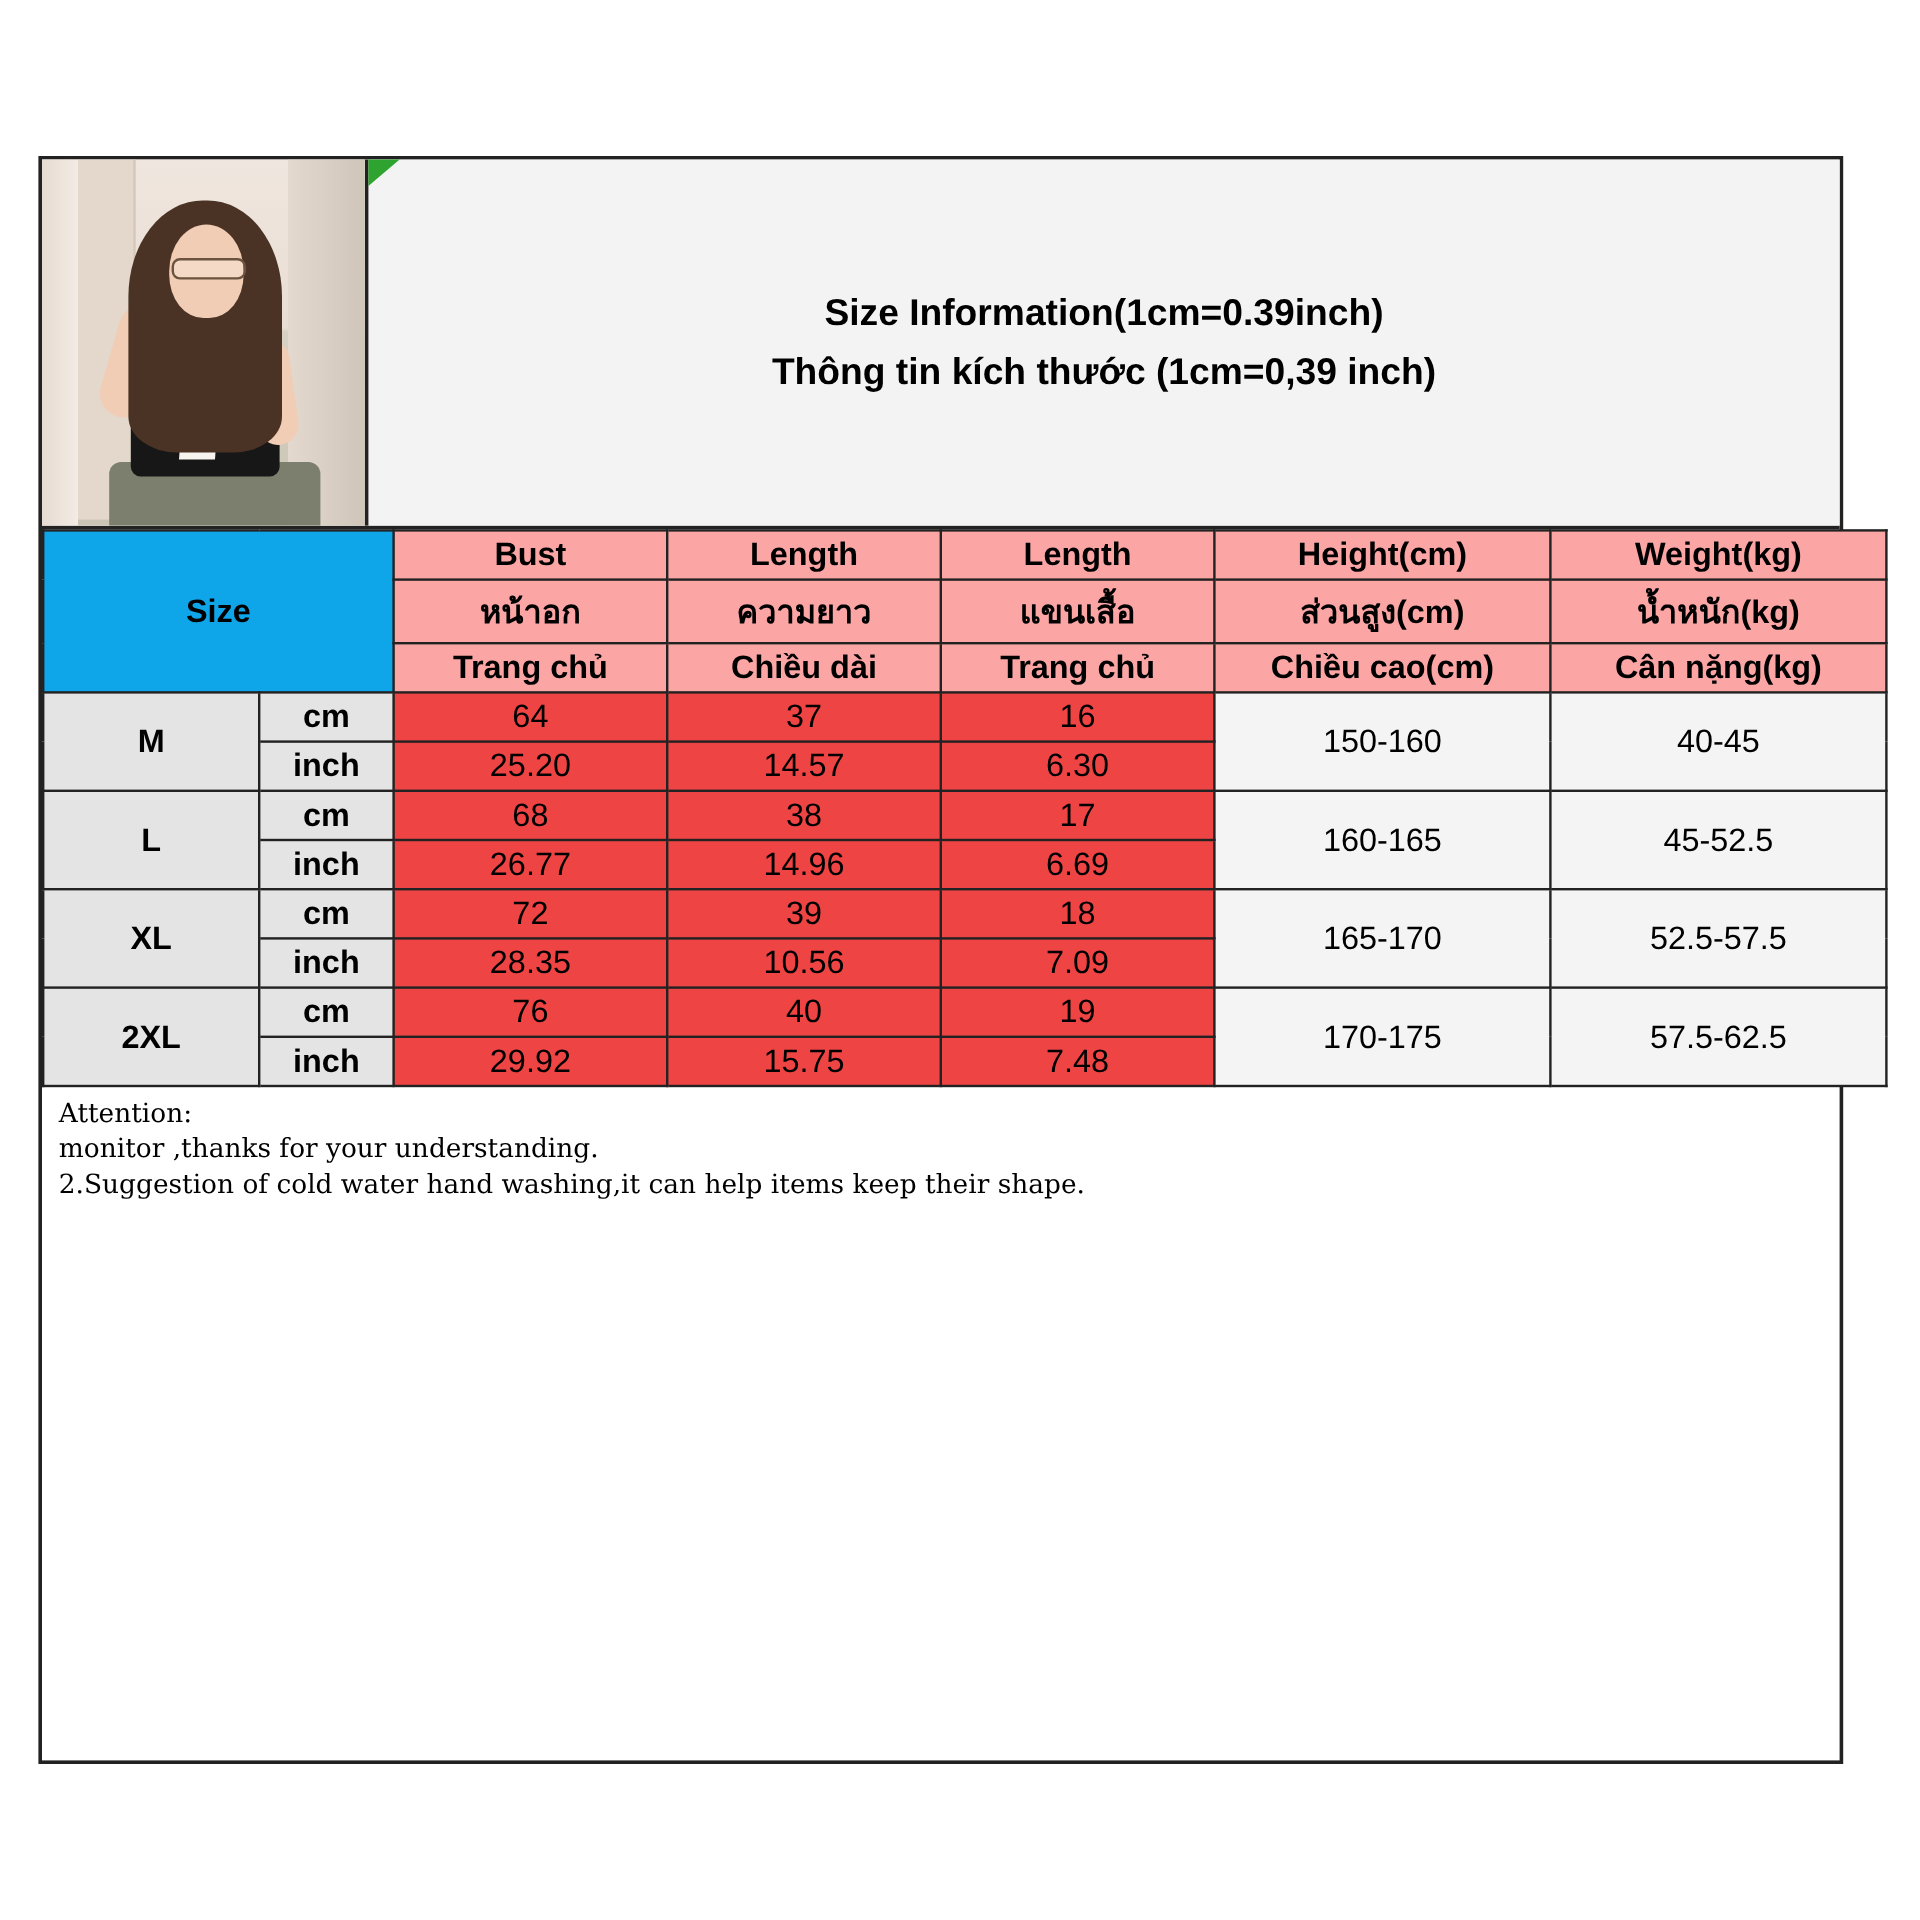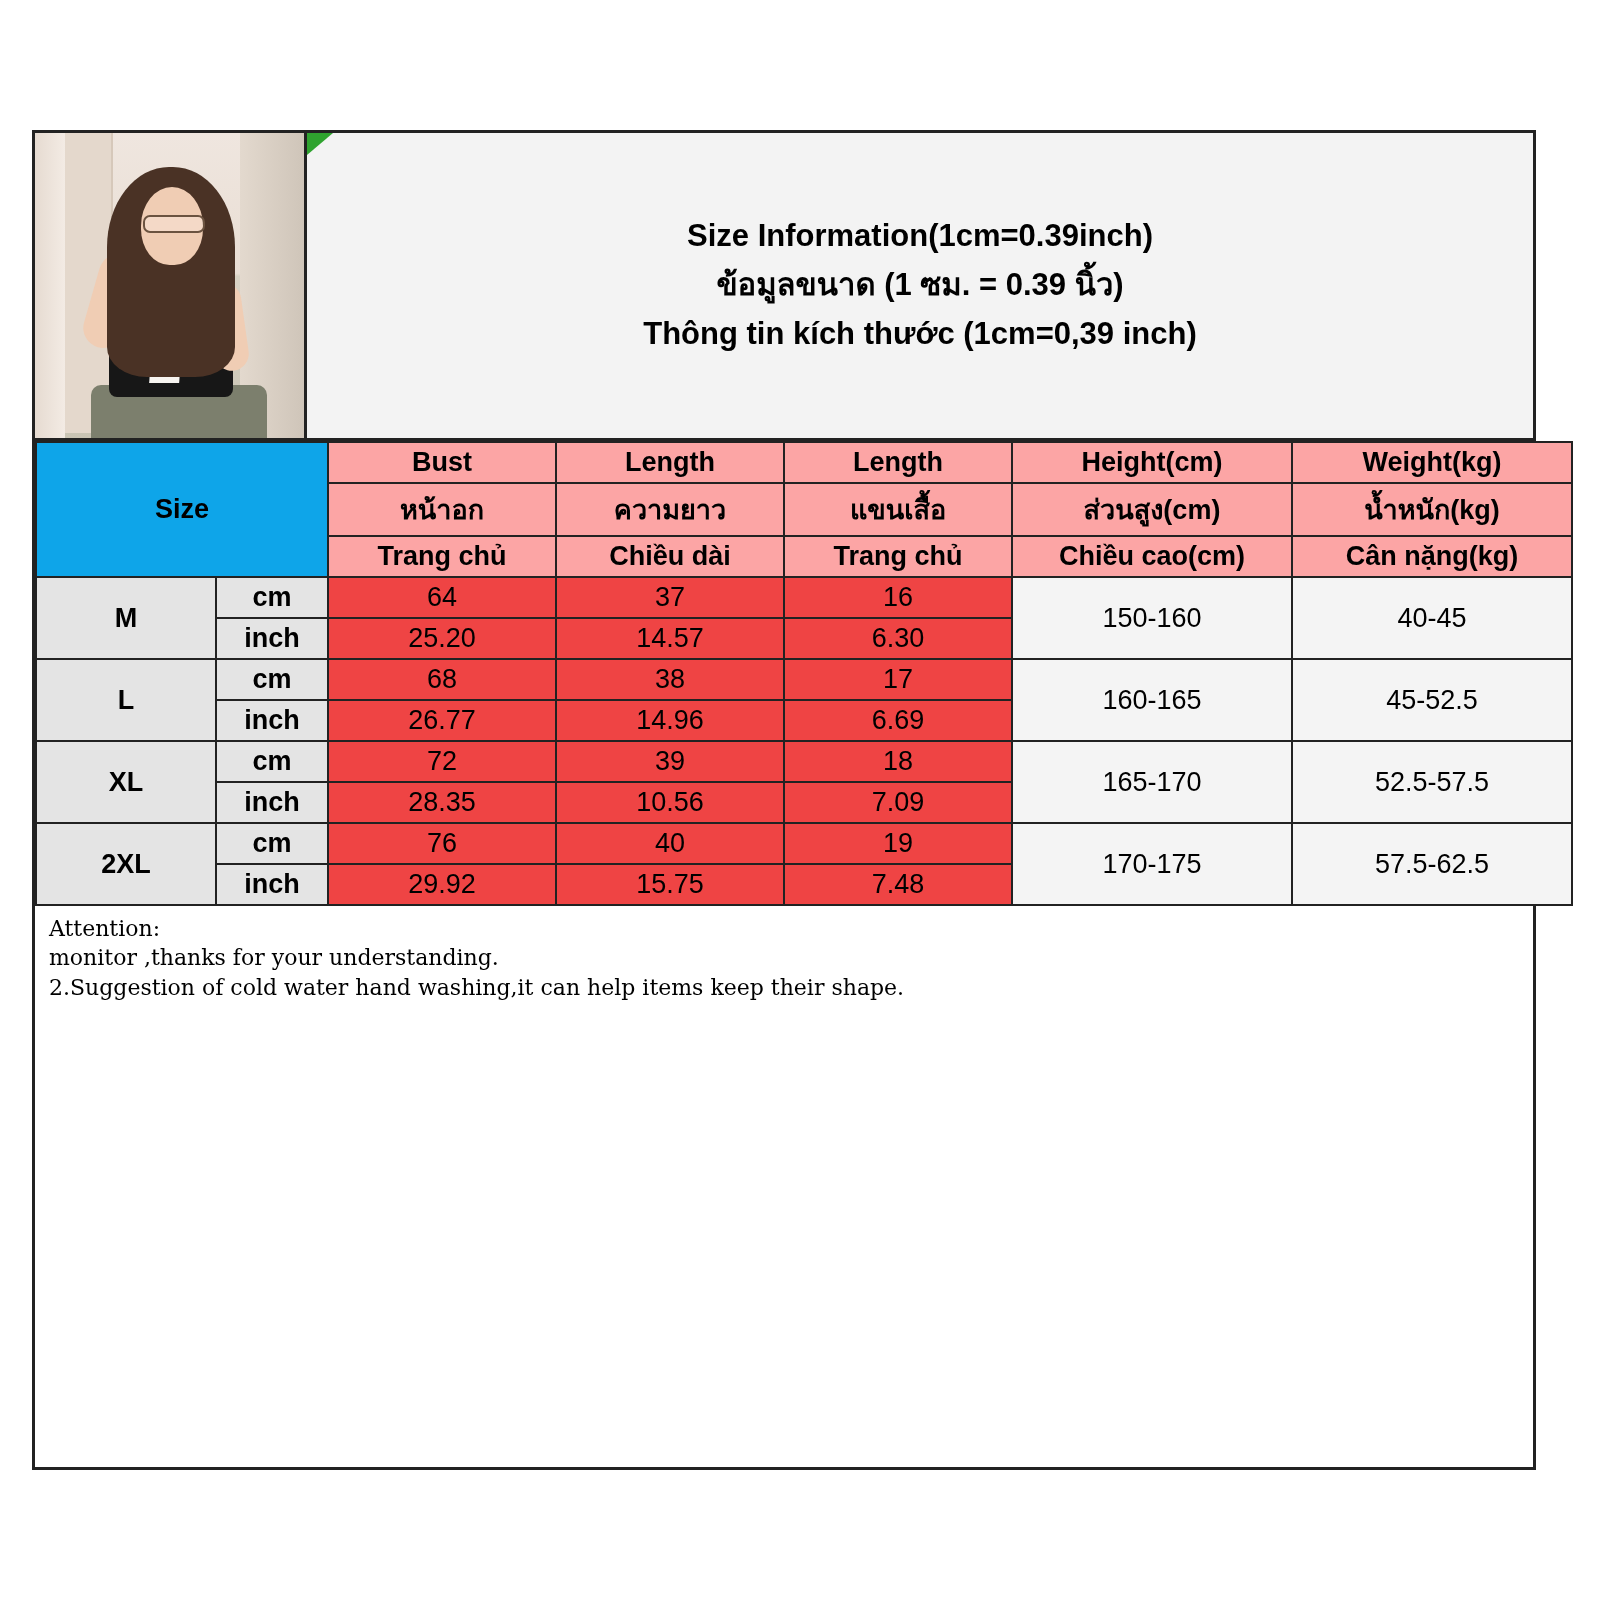--- a/index.html
+++ b/index.html
@@ -194,21 +194,20 @@
           <div class="ph-collar"></div>
           <div class="ph-arm2"></div>
           <div class="ph-hair"></div>
           <div class="ph-face"></div>
           <div class="ph-glasses"></div>
         </div>
       </div>
       <div class="green-tri"></div>
       <div class="title-cell">
         <div class="title-line">Size Information(1cm=0.39inch)</div>
-        <div class="title-line">ข้อมูลขนาด (1 ซม. = 0.39 นิ้ว)</div>
         <div class="title-line">Thông tin kích thước (1cm=0,39 inch)</div>
       </div>
     </div>
 
     <table class="size-table">
       <colgroup>
         <col class="col-size">
           <col class="col-unit">
         <col class="col-m">
           <col class="col-m">

